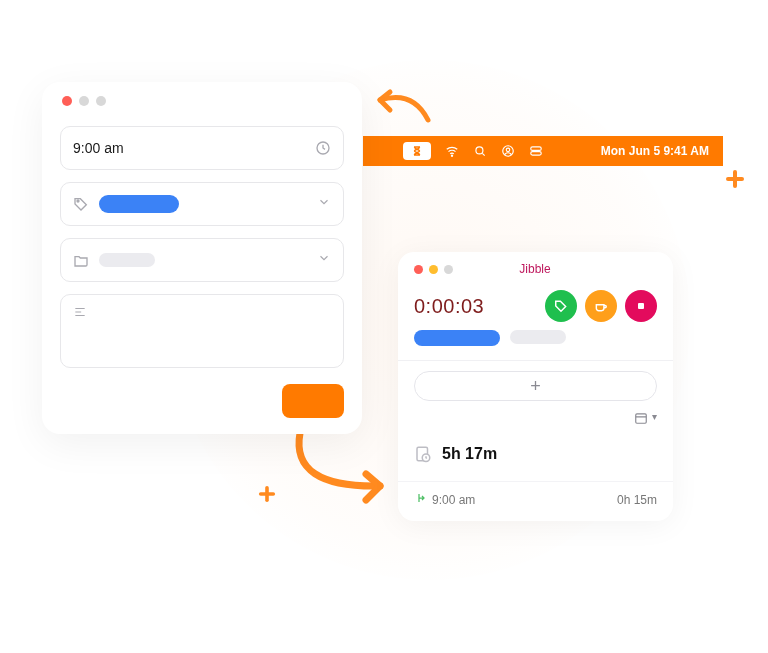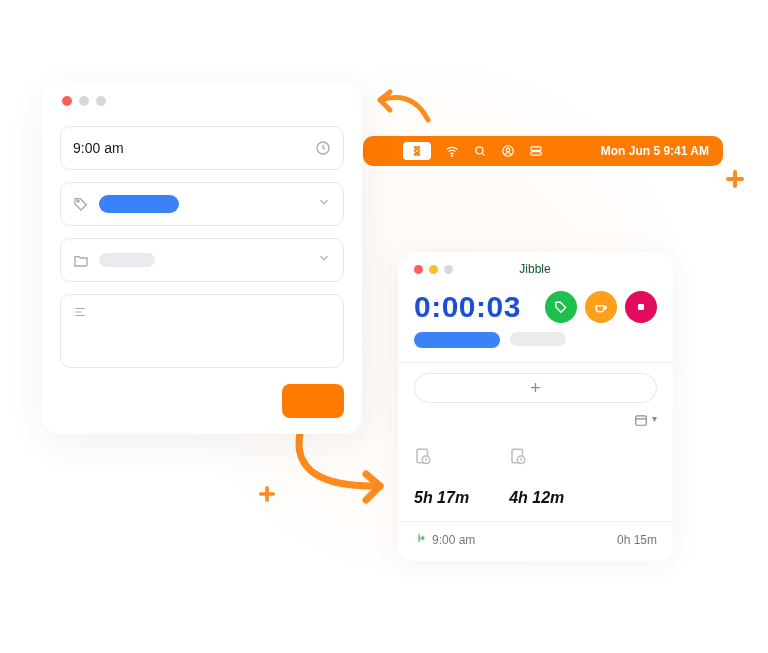--- a/index.html
+++ b/index.html
@@ -111,21 +111,21 @@
     border-radius:8px;
     display:block;
   }
 
   
   .menubar {
     position:absolute;
     left: 363px; top: 136px;
     width: 360px; height: 30px;
     background:#ff7a00;
-    border-radius: 10px;
+    border-radius: 0;
     display:flex; align-items:center;
     padding:0 14px 0 40px;
     gap:14px;
     color:#fff;
     font-size:12px;
     z-index:2;
   }
   .menubar .app-chip{
     background:#fff; color:#ff7a00;
     width:28px;height:18px;border-radius:4px;
@@ -147,28 +147,28 @@
     z-index:3;
     overflow:hidden;
   }
   .pr-head {
     padding: 10px 16px 0 16px;
   }
   .pr-title-row{display:flex;align-items:center;}
   .pr-traffic{display:flex;gap:6px;}
   .pr-traffic span{width:9px;height:9px;border-radius:50%;}
   .pt-red{background:#ff5f57;} .pt-yel{background:#ffbd2e;} .pt-grn{background:#d8d8d8;}
-  .pr-appname{flex:1;text-align:center;font-size:12px;color:#14532d;}
+  .pr-appname{flex:1;text-align:center;font-size:12px;color:#be185d;}
 
   .timer-row{
     display:flex; align-items:center; justify-content:space-between;
     padding:14px 16px 8px 16px;
   }
   .timer-row .time{
-    font-size:30px; font-weight:700; letter-spacing:0.5px; color:#1d4ed8;
+    font-size:20px; font-weight:400; letter-spacing:0.5px; color:#7f1d1d;
   }
   .btn-circles{display:flex;gap:8px;}
   .circ{width:32px;height:32px;border-radius:50%;display:flex;align-items:center;justify-content:center;color:#fff;}
   .c-green{background:#1fbf4e;}
   .c-orange{background:#ff9f1a;}
   .c-red{background:#e30b5d;}
 
   .pills-row{display:flex;gap:10px;padding:0 16px 14px 16px;}
   .pill-b{width:86px;height:16px;border-radius:10px;background:#3b82f6;}
   .pill-g{width:56px;height:14px;border-radius:10px;background:#ebebef;}
@@ -183,21 +183,21 @@
     height:30px; width:100%;
     display:flex;align-items:center;justify-content:center;
     color:#8a8a92; font-size:18px; background:#fff;
   }
   .cal-row{display:flex;justify-content:flex-end;padding:0 16px 8px 16px;color:#8a8a92;}
   .cal-row .chev{margin-left:4px;font-size:10px;}
 
   .stats-row{
     display:flex; padding:8px 16px 14px 16px; gap:40px;
   }
-  .stat{display:flex;flex-direction:column;gap:20px;font-style:italic;}
+  .stat{display:flex;gap:10px;}
   .stat .ico{color:#bdbdc4;}
   .stat .val{font-size:16px;font-weight:700;color:#111;}
 
   .entry-row{
     display:flex;align-items:center;justify-content:space-between;
     padding:10px 16px 14px 16px;
     border-top:1px solid #f3f3f6;
     font-size:12px;
   }
   .entry-row .left{display:flex;align-items:center;gap:6px;color:#4fbf66;}
@@ -379,30 +379,20 @@
     <div class="stat">
       <span class="ico">
         <svg width="18" height="18" viewBox="0 0 24 24" fill="none" stroke="currentColor" stroke-width="2">
             <rect x="4" y="3" width="14" height="18" rx="2"></rect>
             <circle cx="16" cy="17" r="5" fill="#fff" stroke="currentColor"></circle>
             <path d="M16 15v2l1 1"></path>
           </svg>
       </span>
       <span class="val">5h 17m</span>
     </div>
-    <div class="stat">
-      <span class="ico">
-        <svg width="18" height="18" viewBox="0 0 24 24" fill="none" stroke="currentColor" stroke-width="2">
-            <rect x="4" y="3" width="14" height="18" rx="2"></rect>
-            <circle cx="16" cy="17" r="5" fill="#fff" stroke="currentColor"></circle>
-            <path d="M16 15v2l1 1"></path>
-          </svg>
-      </span>
-      <span class="val">4h 12m</span>
-    </div>
   </div>
 
   <div class="entry-row">
     <div class="left">
       <span>
         <svg width="12" height="12" viewBox="0 0 24 24" fill="none" stroke="#4fbf66" stroke-width="2.5">
             <path d="M10 4v16M10 12h10m-4-4l4 4-4 4"></path>
           </svg>
       </span>
       <span class="time-txt">9:00 am</span>

